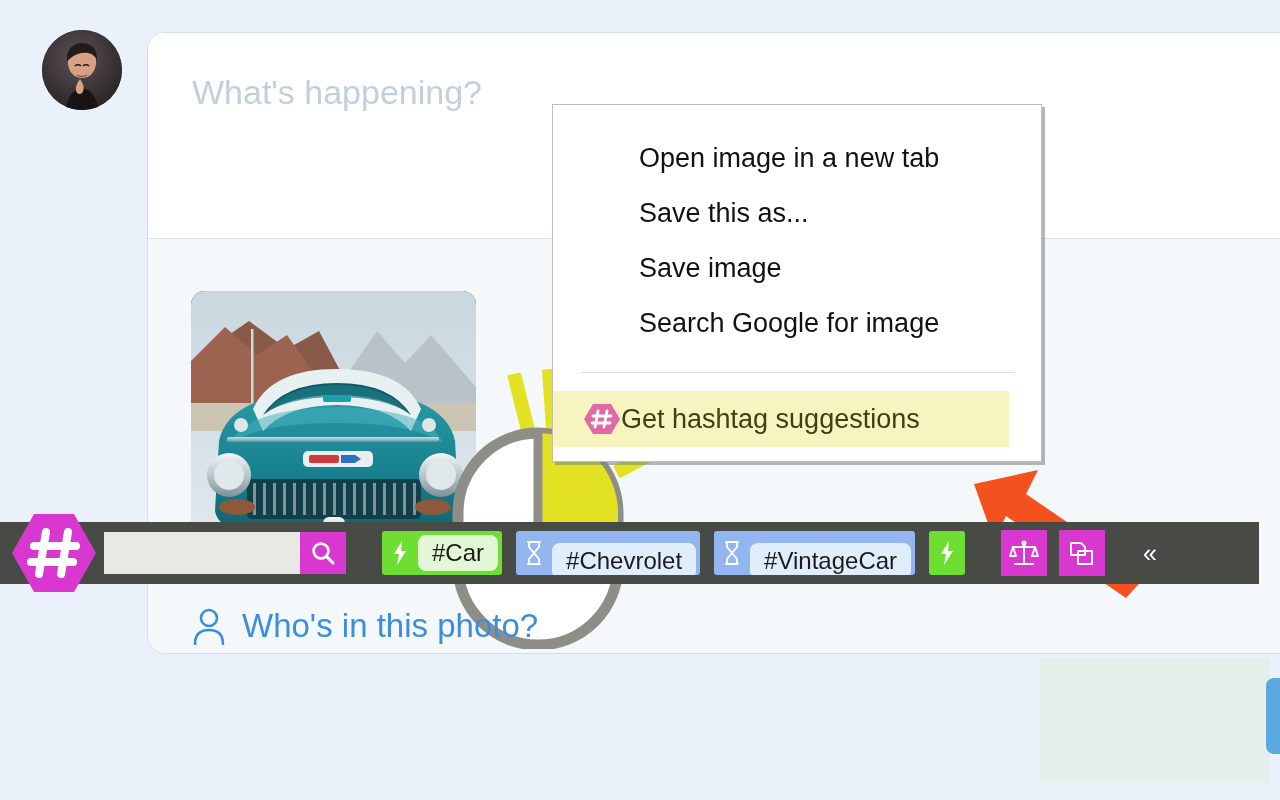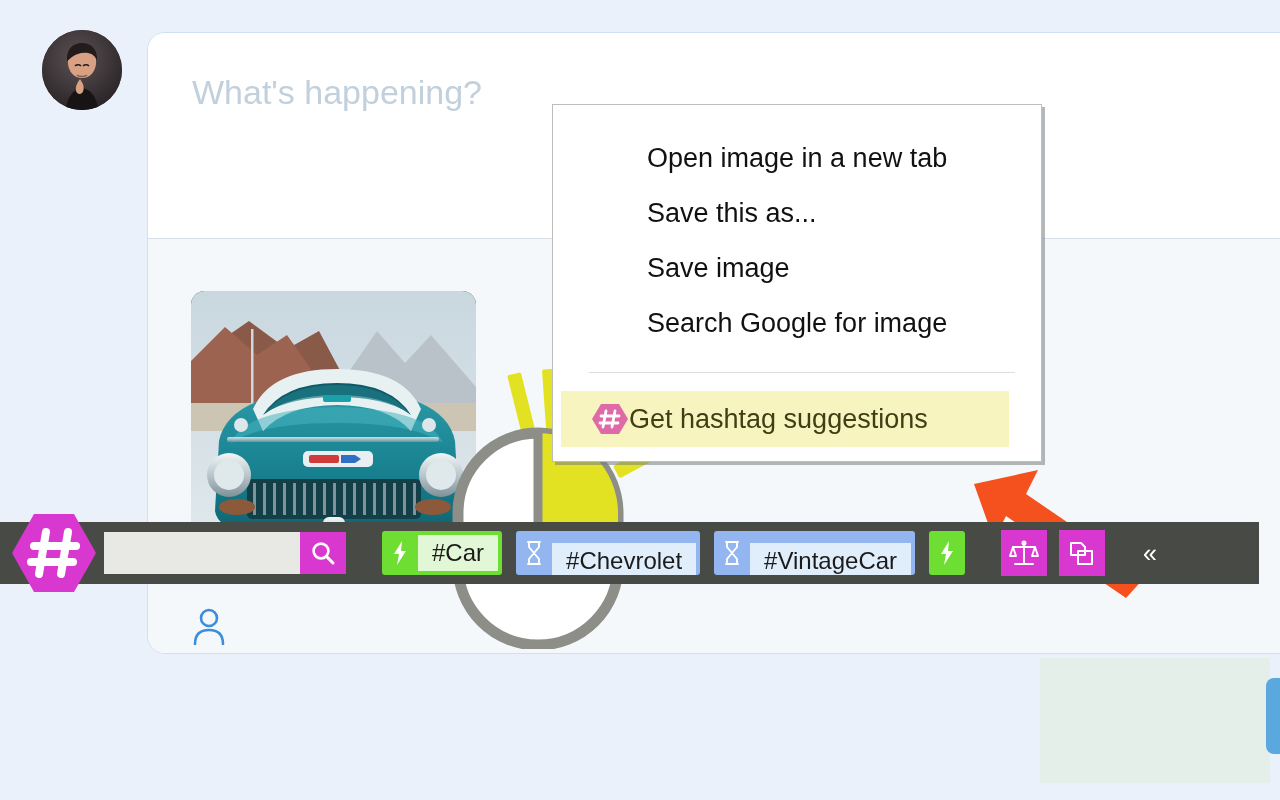--- a/index.html
+++ b/index.html
@@ -128,21 +128,21 @@
 
   
   .ctx-menu {
     position: absolute;
     left: 552px;
     top: 104px;
     width: 490px;
     background: #ffffff;
     border: 1px solid #bdbdbd;
     box-shadow: 3px 3px 0 rgba(120,125,130,0.55);
-    padding: 26px 0 14px 8px;
+    padding: 26px 0 14px 0;
   }
   .ctx-item {
     height: 55px;
     display: flex;
     align-items: center;
     padding-left: 86px;
     font-size: 27px;
     color: #111;
     cursor: pointer;
     white-space: nowrap;
@@ -257,20 +257,21 @@
   }
   .chip-ico svg { width: 20px; height: 26px; }
   .chip-label {
     height: 36px;
     display: flex;
     align-items: center;
     padding: 0 14px;
     font-size: 24px;
     color: #1b1b1b;
     margin-right: 4px;
+    border-radius: 8px;
   }
   .chip.fresh { background: #6ede32; }
   .chip.fresh .chip-label { background: #e2f7d6; }
   .chip.pending { background: #94b6f0; }
   .chip.pending .chip-label { background: #e0eefb; margin-top: 16px; }
 
   .tool-actions { display: flex; align-items: center; gap: 12px; margin-left: 36px; }
   .tool-btn {
     width: 46px;
     height: 46px;
@@ -428,20 +429,21 @@
         </svg>
       </div>
 
       <div class="who-row">
         <span class="who-icon">
           <svg viewBox="0 0 34 38" xmlns="http://www.w3.org/2000/svg">
             <circle cx="17" cy="11" r="8" fill="none" stroke="#3c8ddc" stroke-width="2.6"></circle>
             <path d="M3 37 q0 -14 14 -14 q14 0 14 14" fill="none" stroke="#3c8ddc" stroke-width="2.6" stroke-linecap="round"></path>
           </svg>
         </span>
+        <span class="who-label">Who's in this photo?</span>
       </div>
 
     </div>
   </div>
 
   <div class="ctx-menu">
     <div class="ctx-item">Open image in a new tab</div>
     <div class="ctx-item">Save this as...</div>
     <div class="ctx-item">Save image</div>
     <div class="ctx-item">Search Google for image</div>

